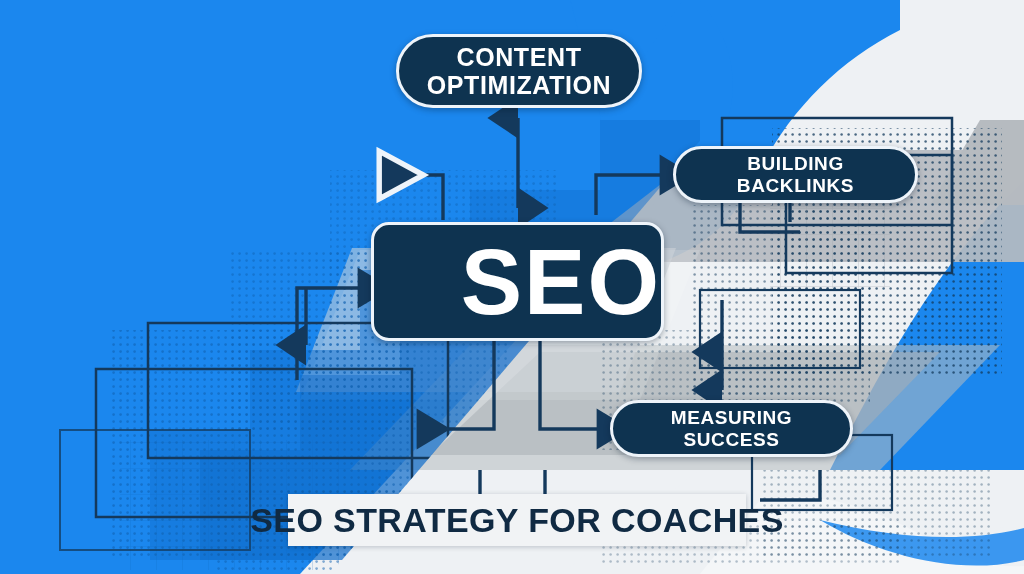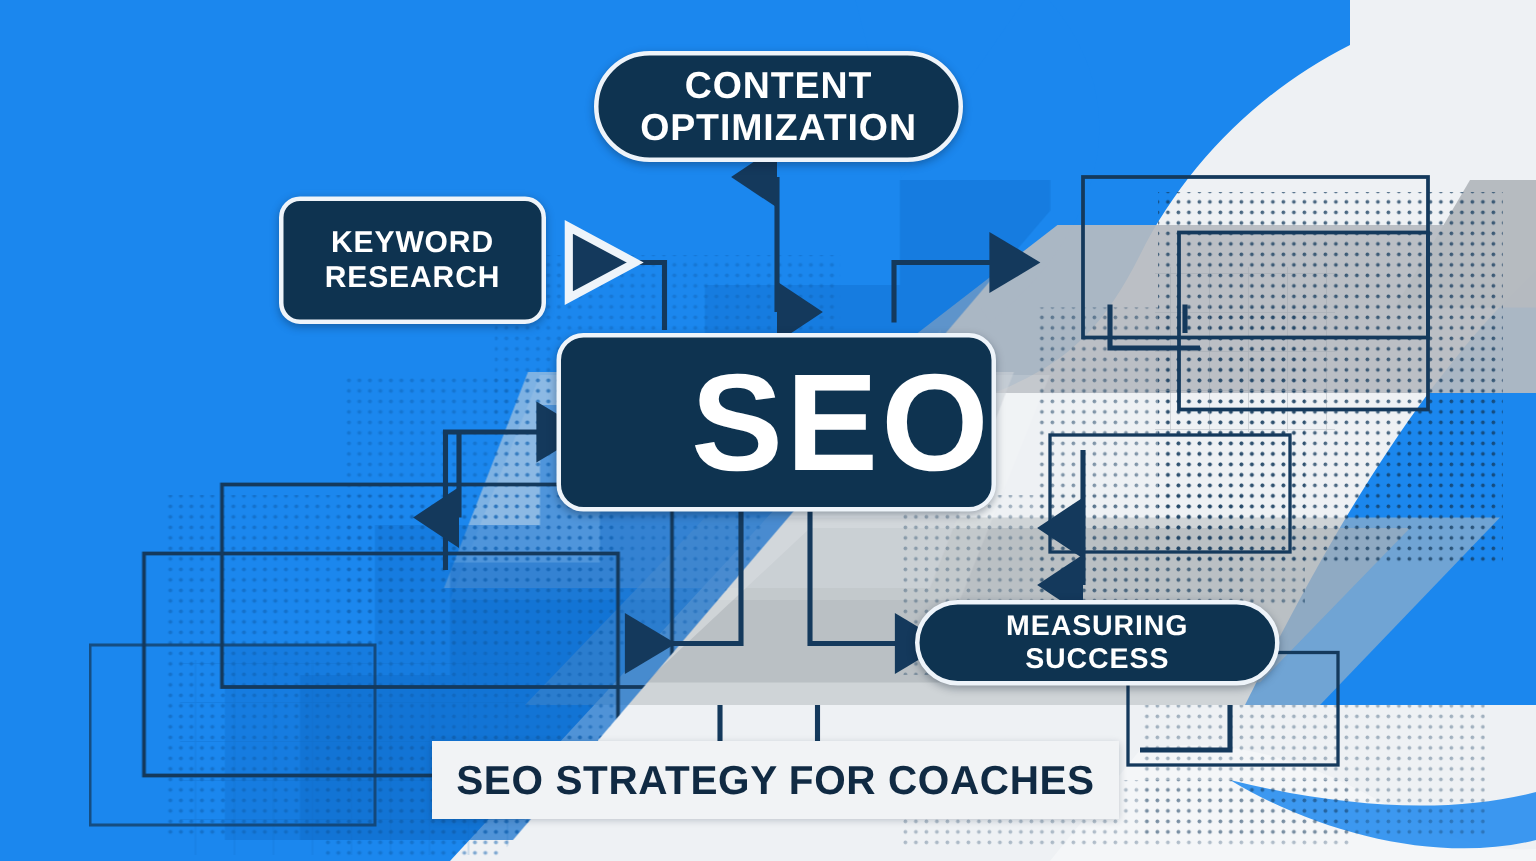--- a/index.html
+++ b/index.html
@@ -91,21 +91,21 @@
     width: 458px; height: 52px;
     background: #f1f3f5;
     display: flex;
     align-items: center;
     justify-content: center;
     box-shadow: 0 1px 5px rgba(8,28,48,.22);
   }
   #title-banner-text {
     color: #102a43;
     font-weight: bold;
-    font-size: 27px;
+    font-size: 34px;
     letter-spacing: 0.4px;
     text-transform: uppercase;
     white-space: nowrap;
   }
 </style>
 </head>
 <body>
 
 <div id="stage">
 
@@ -254,24 +254,24 @@
       <path d="M 480 470 L 480 500"></path>
       <path d="M 545 470 L 545 498"></path>
       <path d="M 820 470 L 820 500 L 760 500"></path>
     </g>
   </svg>
 
   <div class="node" id="node-content-optimization">
     <span>CONTENT OPTIMIZATION</span>
   </div>
 
-  <div class="node" id="node-keyword-research">
-    <span>KEYWORD RESEARCH</span>
-  </div>
-
+
+  <div class="node" id="node-building-backlinks">
+    <span>BUILDING BACKLINKS</span>
+  </div>
 
   <div class="node" id="node-seo">
     <span>SEO</span>
   </div>
 
 
   <div class="node" id="node-measuring-success">
     <span>MEASURING SUCCESS</span>
   </div>
 

